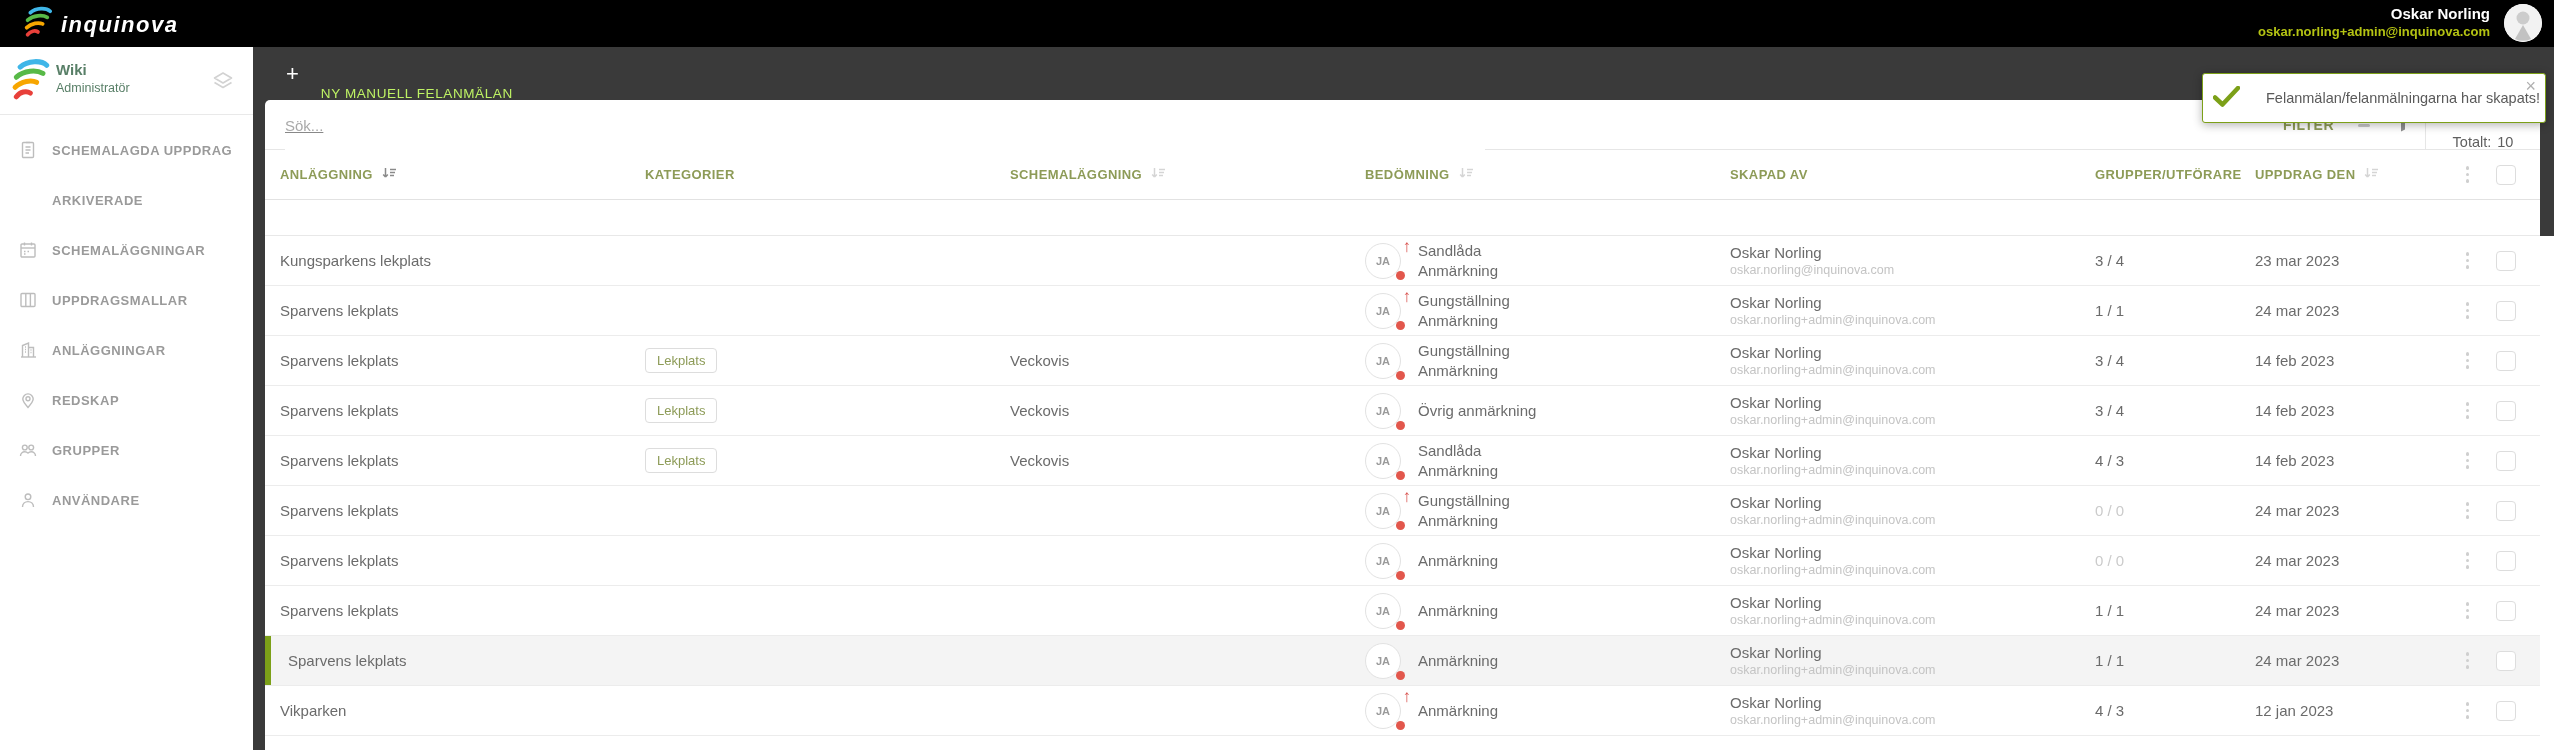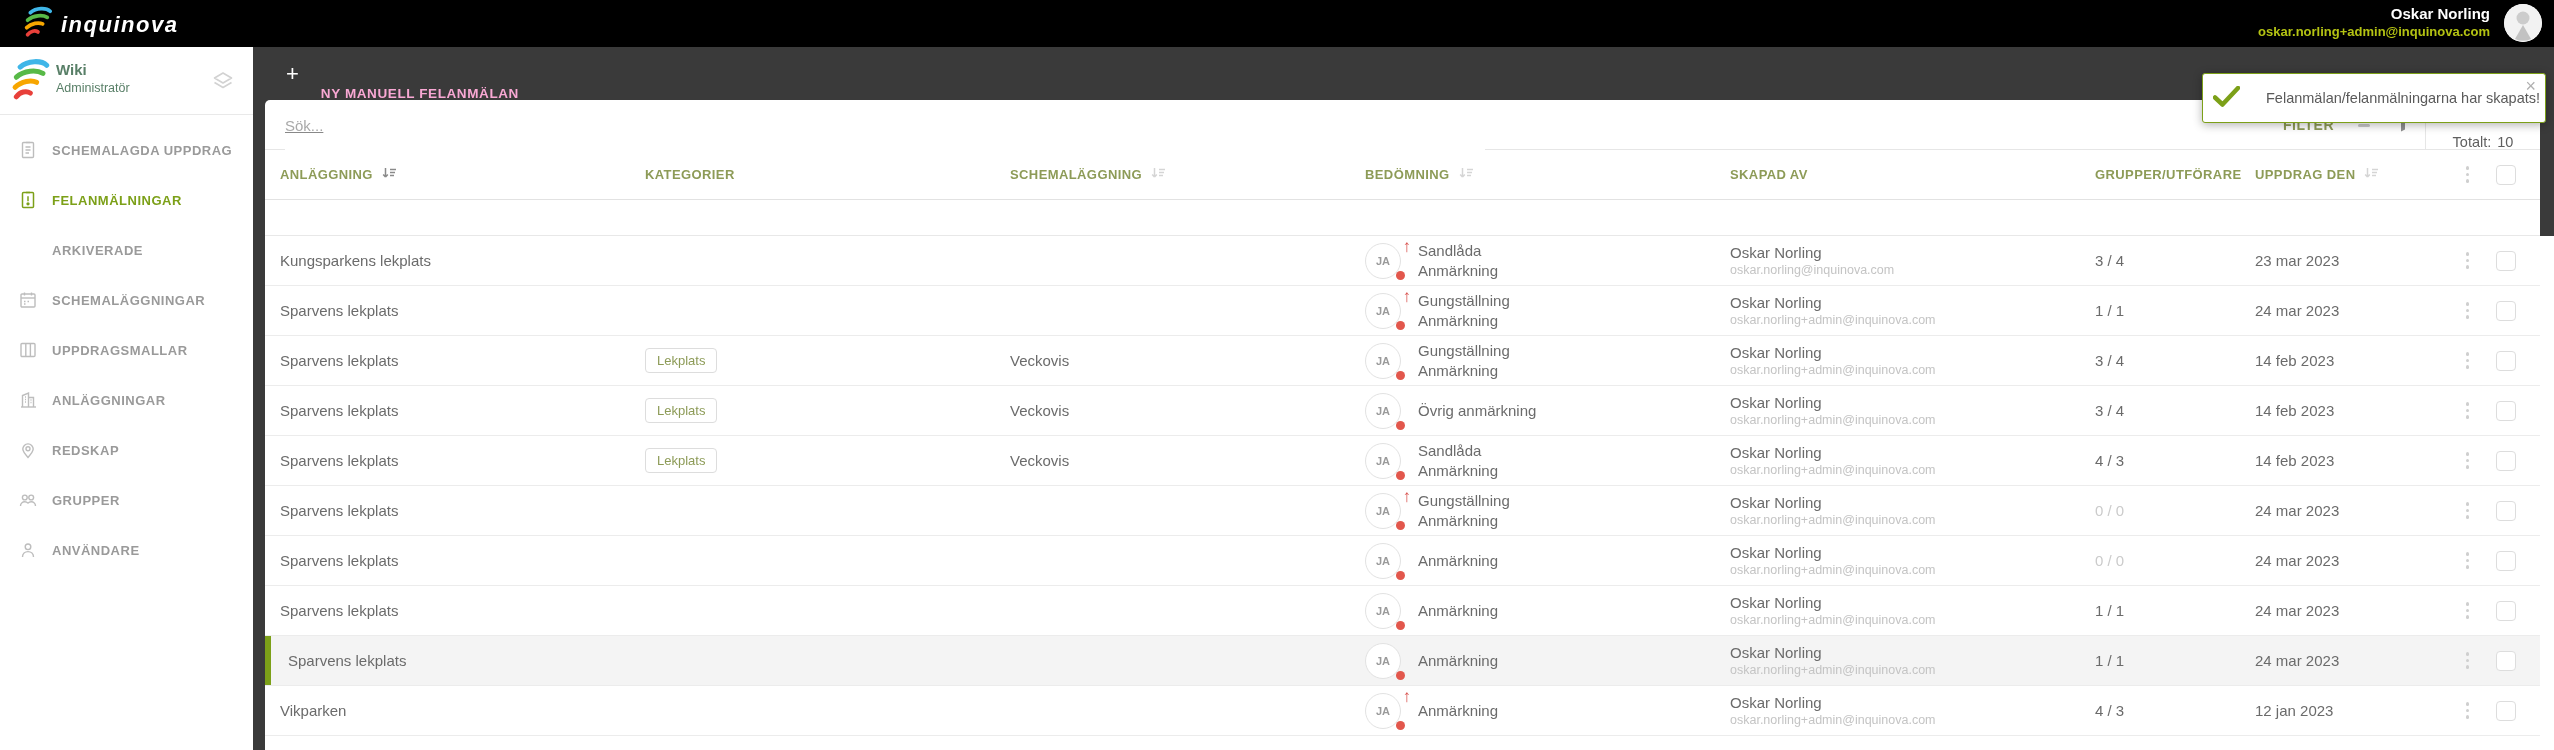--- a/index.html
+++ b/index.html
@@ -28,21 +28,21 @@
   .sb-item .sb-icon { width:20px; height:20px; margin-right:14px; flex:none; }
   .sb-item.sub { padding-left:52px; }
   .sb-label { color:#9a9a9a; font-size:13px; font-weight:700; letter-spacing:.5px; }
   .sb-item.active .sb-label { color:#7ca018; }
   .sb-indicator { position:absolute; right:14px; top:4px; width:6px; height:42px; border-radius:3px; background:#7ca018; }
 
   
   .main { position:absolute; top:47px; left:253px; width:2301px; height:703px; background:#3a3a3a; }
   .toolbar { position:absolute; top:0; left:0; height:53px; display:flex; align-items:center; padding-left:33px; gap:22px; cursor:pointer; }
   .plus { color:#fff; font-size:22px; font-weight:400; line-height:1; }
-  .newbtn-label { color:#f9a8d4; font-size:13.5px; font-weight:700; letter-spacing:.6px;margin-top:40px; }
+  .newbtn-label { color:#bef264; font-size:13.5px; font-weight:400; letter-spacing:.6px;margin-top:40px; }
 
   .card { position:absolute; top:53px; left:12px; width:2275px; height:650px; background:#fff; border-radius:5px 5px 0 0; }
   .scroll-strip { position:absolute; left:2540px; top:236px; width:14px; height:514px; background:#fff; z-index:5; }
 
   
   .search-row { position:relative; height:50px; border-bottom:1px solid #e6e6e6; }
   .search-input { position:absolute; left:20px; top:0; height:50px; width:1200px; border:none; outline:none; font-size:15px; color:#888; font-family:inherit;text-decoration:underline; }
   .search-input::placeholder { color:#a9a9a9; }
   .filter-cluster { position:absolute; right:128px; top:0; height:50px; display:flex; align-items:center; gap:24px; }
   .filter-label { color:#8d9b57; font-size:14px; font-weight:700; letter-spacing:.5px; cursor:pointer; }
@@ -135,29 +135,20 @@
   <div class="sb-items">
   <div class="sb-item">
     <span class="sb-icon"><svg width="20" height="20" viewBox="0 0 20 20" fill="none" stroke="#bdbdbd" stroke-width="1.4">
             <rect x="4.5" y="2.5" width="11" height="15" rx="1"></rect>
             <path d="M8 2.5h4"></path>
             <path d="M7.5 7h5M7.5 10h5M7.5 13h3.5"></path>
           </svg></span>
     <span class="sb-label">SCHEMALAGDA UPPDRAG</span>
   </div>
 
-  <div class="sb-item active">
-    <span class="sb-icon"><svg width="20" height="20" viewBox="0 0 20 20" fill="none" stroke="#7ca018" stroke-width="1.5">
-            <rect x="4.5" y="2.5" width="11" height="15" rx="1"></rect>
-            <path d="M8 2.5h4"></path>
-            <path d="M10 6.2v5"></path>
-            <circle cx="10" cy="13.8" r="0.9" fill="#7ca018"></circle>
-          </svg></span>
-    <span class="sb-label">FELANMÄLNINGAR</span>
-  </div>
 
 
   <div class="sb-item sub">
 
     <span class="sb-label">ARKIVERADE</span>
   </div>
 
   <div class="sb-item">
     <span class="sb-icon"><svg width="20" height="20" viewBox="0 0 20 20" fill="none" stroke="#bdbdbd" stroke-width="1.4">
             <rect x="3" y="4" width="14" height="13" rx="1"></rect>

